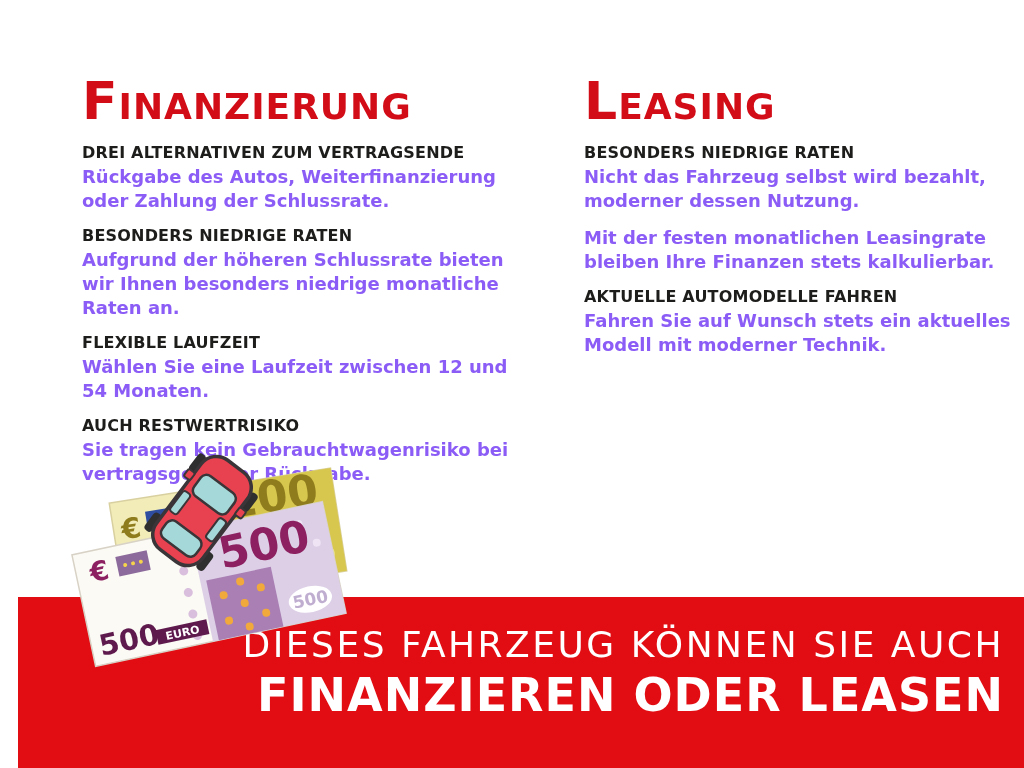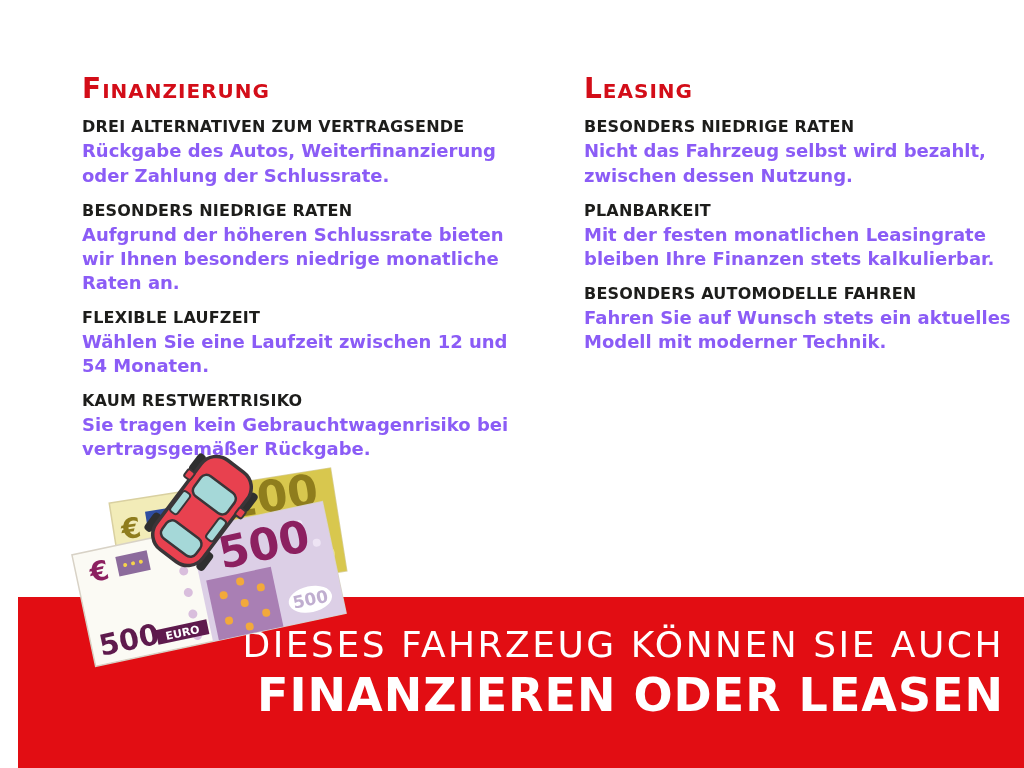--- a/index.html
+++ b/index.html
@@ -4,21 +4,21 @@
 <style>
   html,body{margin:0;padding:0;background:#888;}
   .page{
     position:relative;width:1024px;height:768px;background:#ffffff;
     overflow:hidden;font-family:"DejaVu Sans",sans-serif;
   }
   .col{position:absolute;top:74px;}
   .col-finance{left:82px;width:456px;}
   .col-leasing{left:584px;width:436px;}
   .col-title{
-    margin:0 0 14px 0;font-size:28px;line-height:1.05;font-weight:bold;
+    margin:0 0 14px 0;font-size:52px;line-height:1.05;font-weight:bold;
     font-variant:small-caps;letter-spacing:1px;color:#d30d18;
   }
   .section{margin:0 0 13px 0;}
   .sec-heading{
     margin:0 0 3px 0;font-size:16px;font-weight:bold;color:#1d1d1b;
     letter-spacing:0.2px;white-space:nowrap;
   }
   .sec-body{
     margin:0;font-size:18px;line-height:1.34;color:#8b5cf6;font-weight:bold;
   }
@@ -54,38 +54,37 @@
     </div>
     <div class="section">
       <h2 class="sec-heading">BESONDERS NIEDRIGE RATEN</h2>
       <p class="sec-body">Aufgrund der höheren Schlussrate bieten wir Ihnen besonders niedrige monatliche Raten an.</p>
     </div>
     <div class="section">
       <h2 class="sec-heading">FLEXIBLE LAUFZEIT</h2>
       <p class="sec-body">Wählen Sie eine Laufzeit zwischen 12 und 54 Monaten.</p>
     </div>
     <div class="section">
-      <h2 class="sec-heading">KAUM RESTWERTRISIKO</h2>
+      <h2 class="sec-heading">AUCH RESTWERTRISIKO</h2>
       <p class="sec-body">Sie tragen kein Gebrauchtwagenrisiko bei vertragsgemäßer Rückgabe.</p>
     </div>
   </div>
 
   <div class="col col-leasing">
     <h1 class="col-title">Leasing</h1>
 
     <div class="section">
       <h2 class="sec-heading">BESONDERS NIEDRIGE RATEN</h2>
-      <p class="sec-body">Nicht das Fahrzeug selbst wird bezahlt, zwischen dessen Nutzung.</p>
+      <p class="sec-body">Nicht das Fahrzeug selbst wird bezahlt, moderner dessen Nutzung.</p>
     </div>
     <div class="section">
-      <h2 class="sec-heading">PLANBARKEIT</h2>
       <p class="sec-body">Mit der festen monatlichen Leasingrate bleiben Ihre Finanzen stets kalkulierbar.</p>
     </div>
     <div class="section">
-      <h2 class="sec-heading">BESONDERS AUTOMODELLE FAHREN</h2>
+      <h2 class="sec-heading">AKTUELLE AUTOMODELLE FAHREN</h2>
       <p class="sec-body">Fahren Sie auf Wunsch stets ein aktuelles Modell mit moderner Technik.</p>
     </div>
   </div>
 
   <div class="banner">
     <div class="banner-text">
       <div class="banner-line1">DIESES FAHRZEUG KÖNNEN SIE AUCH</div>
       <div class="banner-line2">FINANZIEREN ODER LEASEN</div>
     </div>
   </div>

